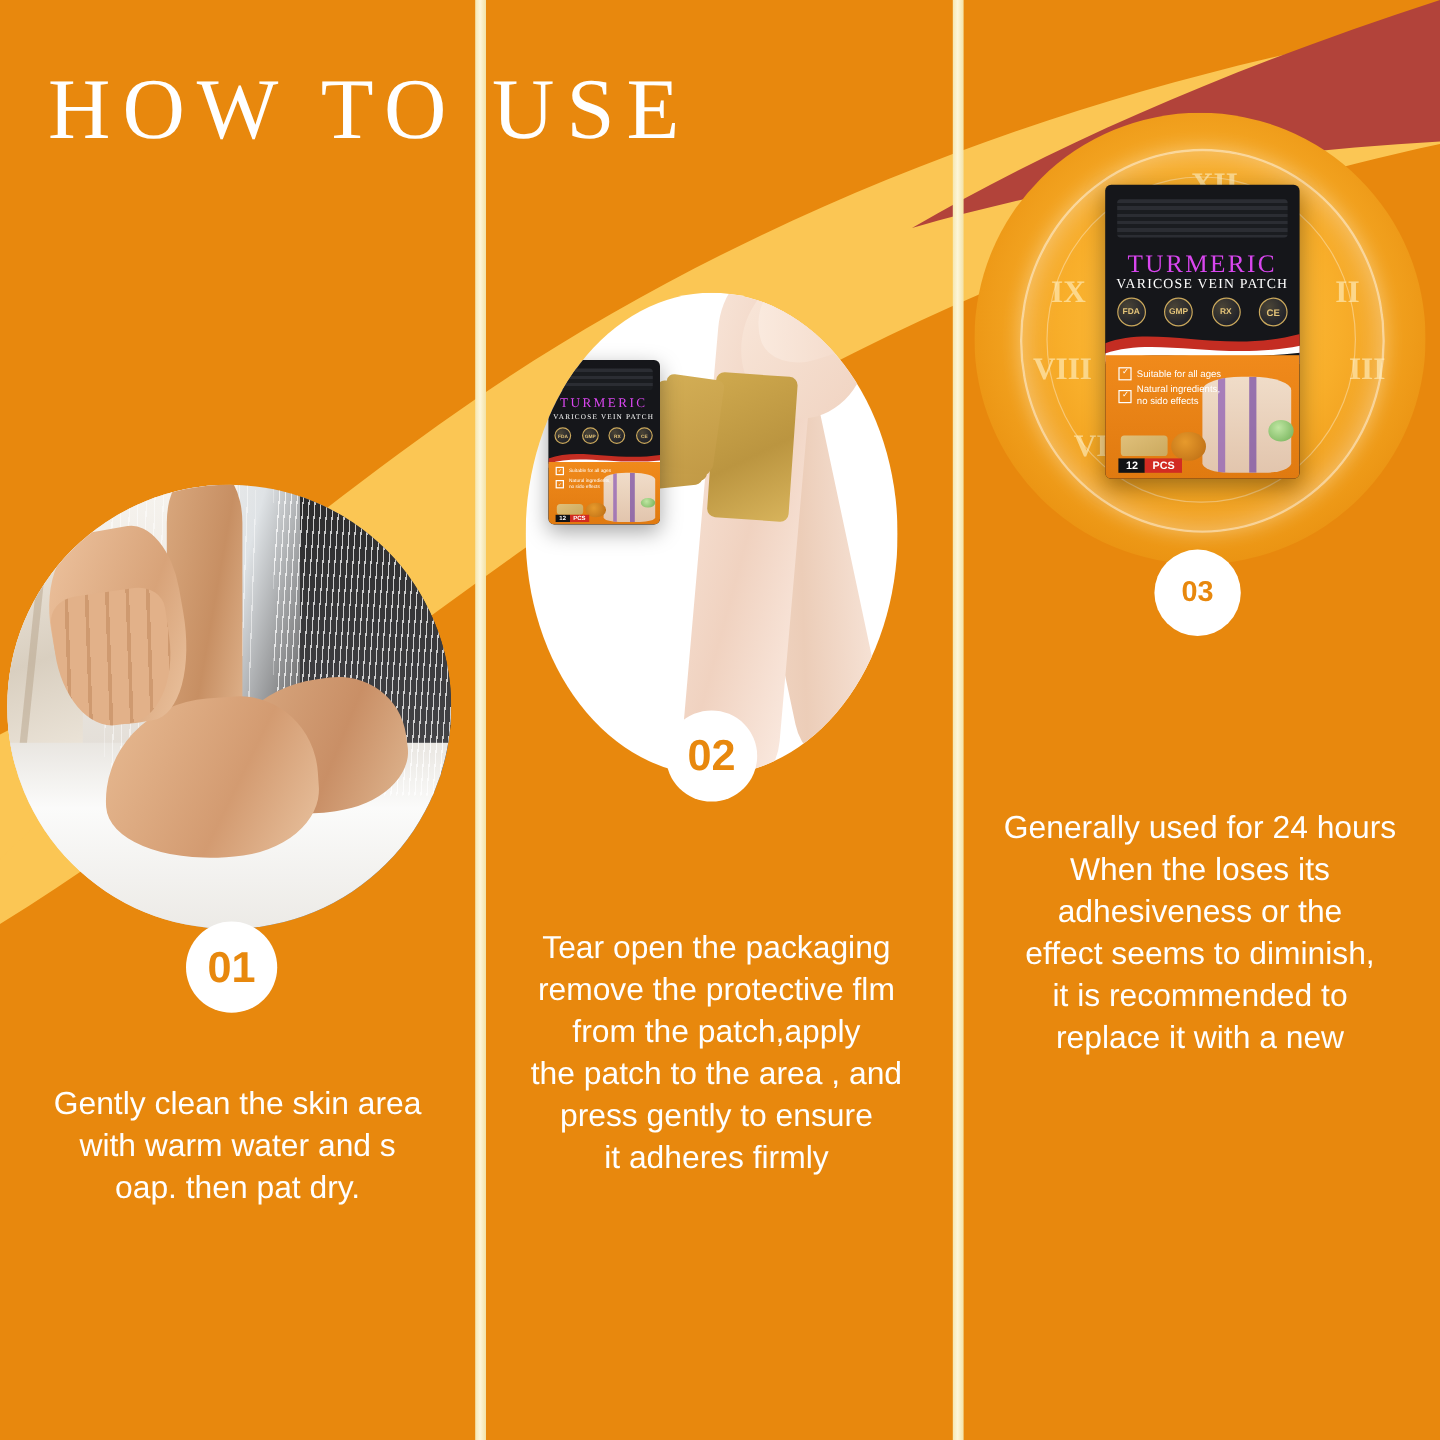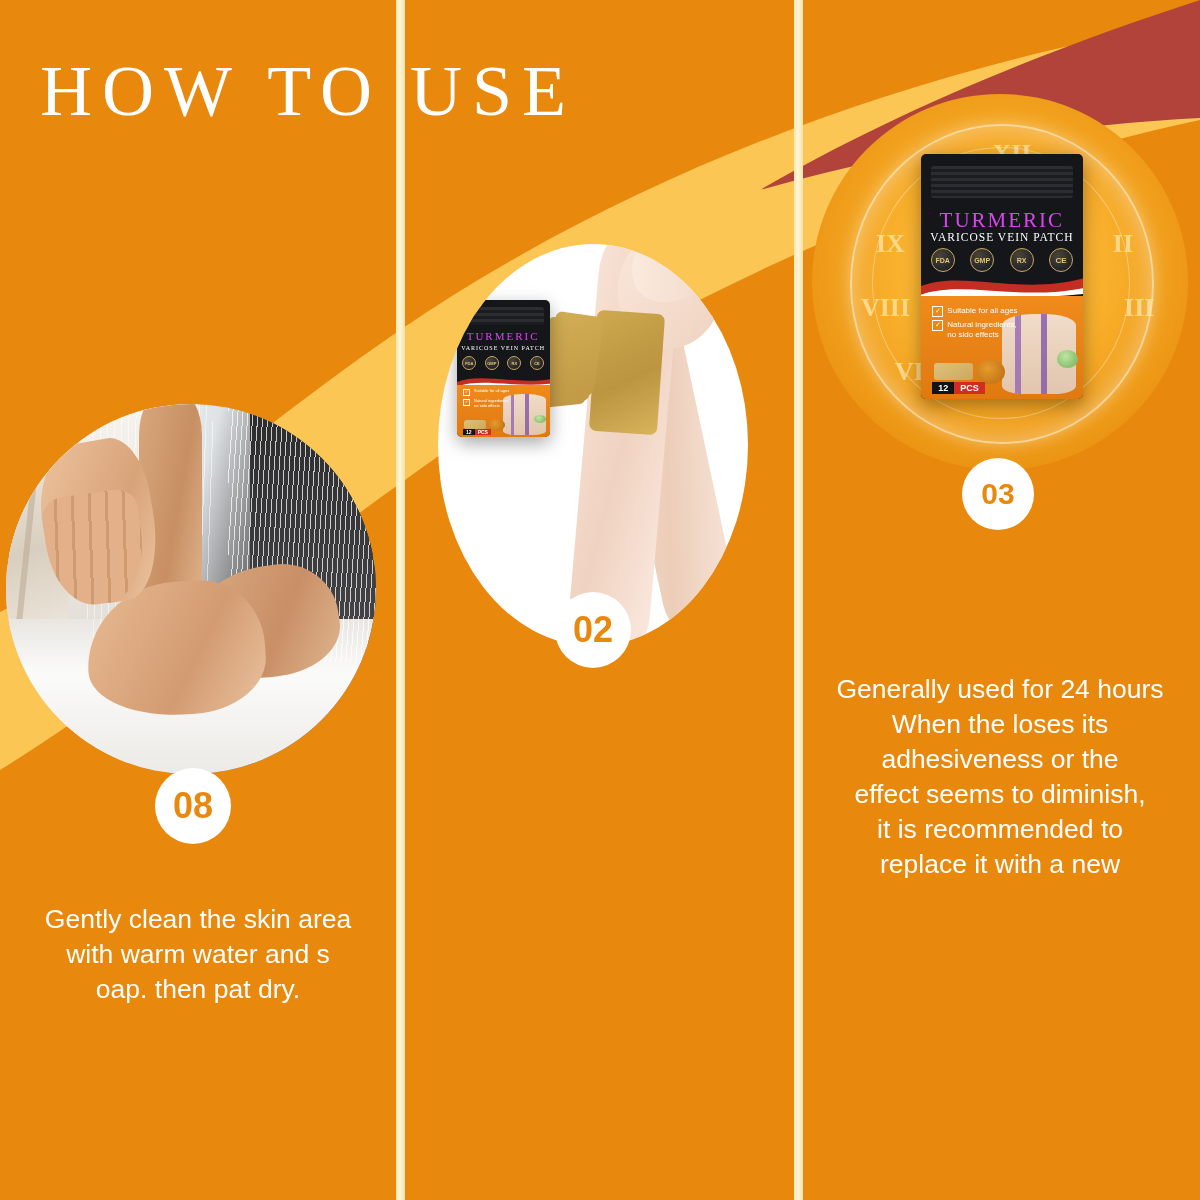--- a/index.html
+++ b/index.html
@@ -45,21 +45,21 @@
   }
 
   
   .c1{left:6px;top:404px;width:370px;height:370px;}
   .b1{left:155px;top:768px;width:76px;height:76px;font-size:36px;}
   
   .c2{left:438px;top:244px;width:310px;height:402px;border-radius:50%;}
   .b2{left:555px;top:592px;width:76px;height:76px;font-size:36px;}
   
   .c3{left:812px;top:94px;width:376px;height:376px;}
-  .b3{left:962px;top:458px;width:72px;height:72px;font-size:30px;}
+  .b3{left:962px;top:458px;width:72px;height:72px;font-size:24px;}
 
   
   .shower{position:absolute;inset:0;background:
      linear-gradient(105deg,#efe9e2 0%,#e7e2dc 18%,#f3f0ec 30%,#dfe3e6 46%,#6f6f70 62%,#3b3b3c 78%,#2f2f30 100%);}
   .tilewall{position:absolute;left:0;top:0;width:52%;height:62%;
      background:linear-gradient(180deg,#f6f3ee,#e3ded7);}
   .marble{position:absolute;left:0;top:8%;width:17%;height:56%;
      background:linear-gradient(160deg,#f2ece3,#d9cfc0 55%,#efe8dd);}
   .marble:after{content:"";position:absolute;left:30%;top:0;width:6px;height:100%;
      background:#b9a88f;opacity:.55;transform:rotate(6deg);}
@@ -143,21 +143,21 @@
   .lower{position:absolute;left:0;right:0;bottom:0;top:45%;
      background:linear-gradient(180deg,#F08A1B,#E07A10);}
   .vein{position:absolute;right:4%;bottom:4%;width:46%;height:78%;
      background:linear-gradient(180deg,rgba(240,225,210,.95),rgba(226,205,190,.9));
      border-radius:44% 44% 30% 30%/14% 14% 10% 10%;overflow:hidden;}
   .vein:before{content:"";position:absolute;left:18%;top:0;width:8%;height:100%;
      background:#8f5fb5;opacity:.75;}
   .vein:after{content:"";position:absolute;left:52%;top:0;width:9%;height:100%;
      background:#7a4fa6;opacity:.75;}
   .checks{position:absolute;left:7%;color:#fff;font-family:"Liberation Sans",sans-serif;}
-  .checkrow{display:flex;align-items:flex-start;margin-bottom:3px;}
+  .checkrow{display:flex;align-items:center;margin-bottom:3px;}
   .cbox{display:inline-block;border:1px solid #fff;margin-right:4px;flex:none;
      display:flex;align-items:center;justify-content:center;color:#fff;}
   .pcs{position:absolute;left:7%;bottom:4%;display:flex;align-items:stretch;
      font-family:"Liberation Sans",sans-serif;font-weight:700;}
   .pcs .n{background:#121316;color:#fff;display:flex;align-items:center;justify-content:center;}
   .pcs .p{background:#D22B22;color:#fff;display:flex;align-items:center;justify-content:center;}
   .turmeric-img{position:absolute;border-radius:50%;
      background:radial-gradient(circle at 40% 35%,#E79A2C,#B96A12);}
   .patchpile{position:absolute;background:linear-gradient(150deg,#e0c07a,#cba95e);border-radius:3px;}
   .leafbadge{position:absolute;border-radius:50%;
@@ -203,21 +203,21 @@
       <div class="floor"></div>
       <div class="rain"></div>
       <div class="rain2"></div>
       <div class="legA"></div>
       <div class="footB"></div>
       <div class="footA"></div>
       <div class="hand"></div>
       <div class="fingers"></div>
     </div>
   </div>
-  <div class="badge b1">08</div>
+  <div class="badge b1">01</div>
   <div class="caption cap1">Gently clean the skin area
 with warm water and s
 oap. then pat dry.</div>
 
   <div class="step-photo c2">
     <div class="s2bg">
       <div class="leg2"></div>
       <div class="leg1"></div>
       <div class="knee"></div>
       <div class="armhand"></div>
@@ -262,20 +262,26 @@
           <div class="leafbadge" style="right:4%;bottom:26%;width:13%;height:16%;"></div>
           <div class="pcs" style="font-size:5px;">
             <span class="n" style="padding:0 3px;">12</span>
             <span class="p" style="padding:0 3px;">PCS</span>
           </div>
         </div>
       </div>
     </div>
   </div>
   <div class="badge b2">02</div>
+  <div class="caption cap2">Tear open the packaging
+remove the protective flm
+from the patch,apply
+the patch to the area , and
+press gently to ensure
+it adheres firmly</div>
 
   <div class="step-photo c3">
     <div class="clockbg">
       <div class="clockring"></div>
       <div class="clockring2"></div>
       <div class="glow"></div>
       <div class="roman" style="left:48%;top:12%;">XII</div>
       <div class="roman" style="left:80%;top:36%;">II</div>
       <div class="roman" style="left:83%;top:53%;">III</div>
       <div class="roman" style="left:13%;top:53%;text-align:right;">VIII</div>

